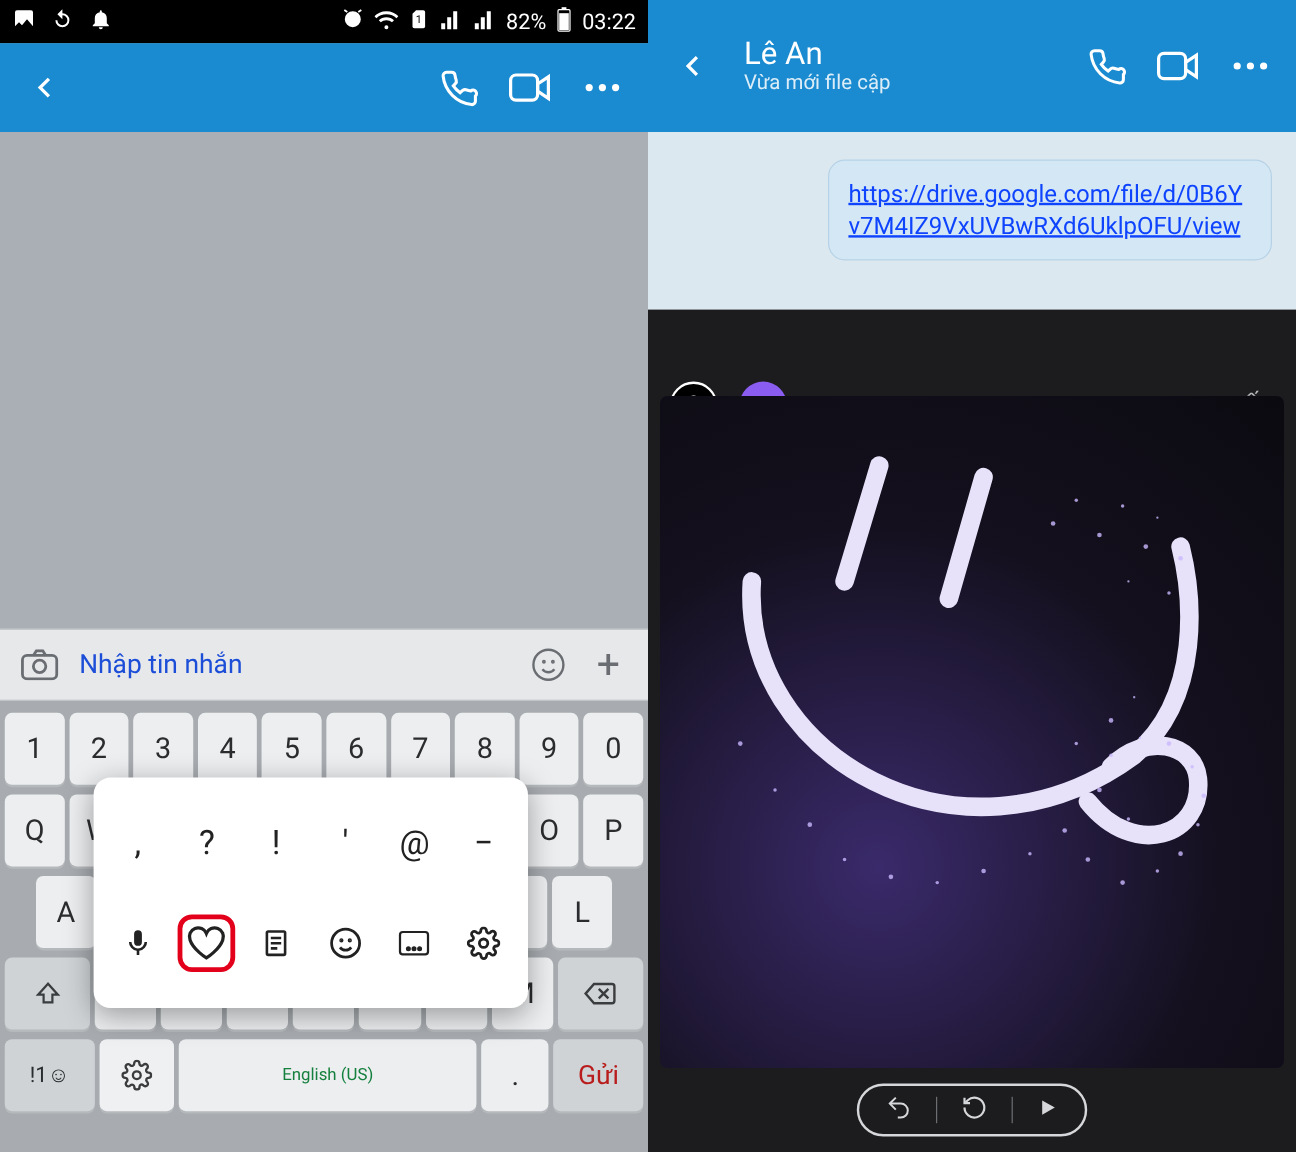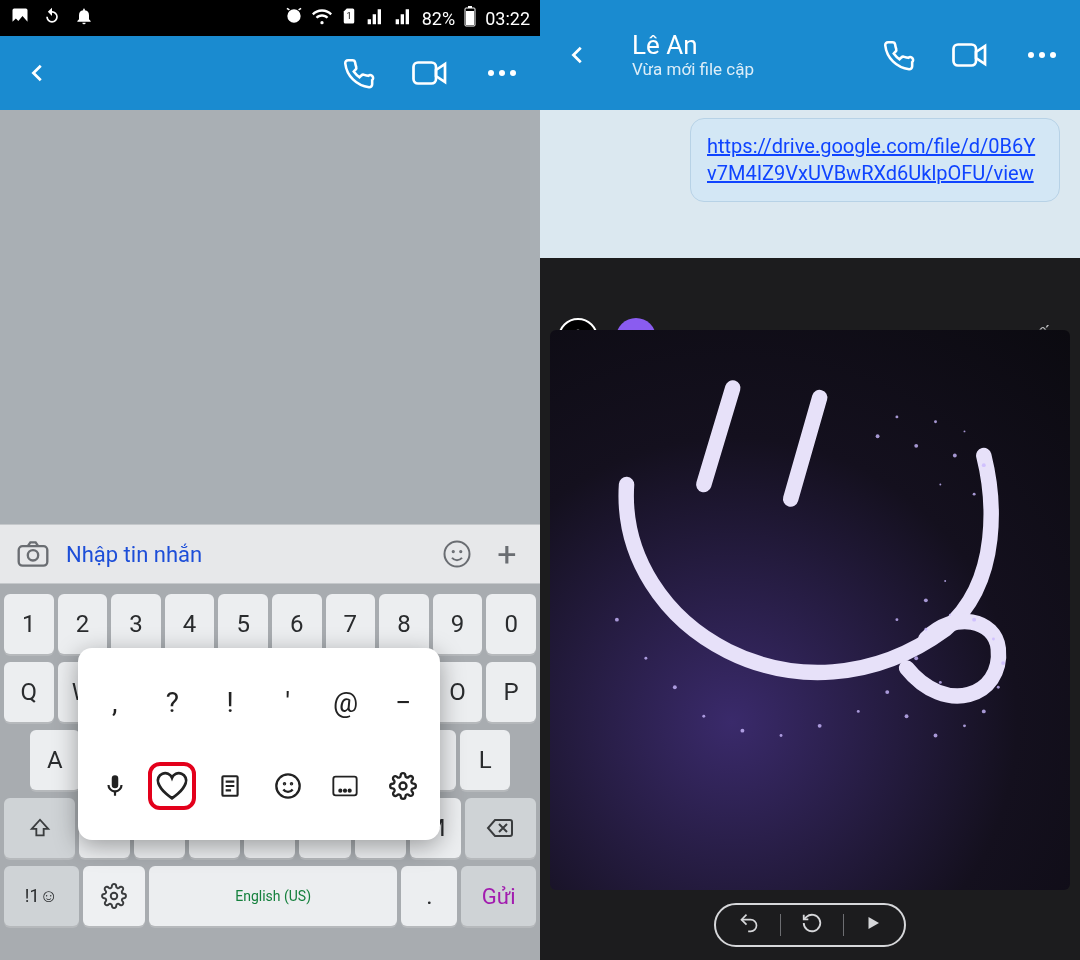--- a/index.html
+++ b/index.html
@@ -8,21 +8,21 @@
   .pane-left { background: #a9afb4; }
   .pane-right { background: #dbe8f0; }
 
   
   .status { height: 36px; background: #000; color: #fff; display: flex; align-items: center; padding: 0 10px; font-size: 18px; }
   .status .left { display: flex; gap: 12px; }
   .status .right { margin-left: auto; display: flex; gap: 8px; align-items: center; }
   .status svg { fill: #fff; }
 
   
-  .zheader { height: 74px; background: #1a8bd0; display: flex; align-items: center; padding: 0 20px; gap: 36px; color: #fff; }
+  .zheader { height: 74px; background: #1a8bd0; display: flex; align-items: center; padding: 0 20px; gap: 24px; color: #fff; }
   .zheader .back { width: 30px; }
   .zheader .title-block { flex: 1; }
   .zheader .title { font-size: 26px; line-height: 1.1; }
   .zheader .subtitle { font-size: 17px; opacity: .85; }
   .zheader .icn { width: 36px; height: 36px; display: flex; align-items: center; justify-content: center; }
   .dots { display: flex; gap: 5px; }
   .dots span { width: 6px; height: 6px; border-radius: 50%; background: #fff; }
 
   
   .chat-area-left { position: absolute; top: 110px; bottom: 0; left: 0; right: 0; background: #a9afb4; }
@@ -32,35 +32,35 @@
   .input-row .placeholder { flex: 1; color: #1d4ed8; font-size: 22px; }
   .ico { width: 34px; height: 34px; display: flex; align-items: center; justify-content: center; color: #6a6d72; }
 
   
   .kb { position: absolute; left: 0; right: 0; top: 584px; bottom: 0; background: #d0d3d6; padding: 10px 4px 4px; }
   .kb-row { display: flex; gap: 4px; margin-bottom: 8px; }
   .key { flex: 1; height: 60px; border-radius: 6px; background: #eceef0; display: flex; align-items: center; justify-content: center; font-size: 24px; color: #2a2c2e; position: relative; box-shadow: 0 2px 0 #b6b9bc; }
   .key.fn { background: #cfd3d6; }
   .key.wide { flex: 1.4; }
   .key.space { flex: 4; font-size: 14px; color: #15803d; }
-  .key.send { color: #a21caf; }
+  .key.send { color: #b91c1c; }
   .key.settings { background: #eef0f2; }
 
   
   .dim-over { position: absolute; inset: 0; background: rgba(120,124,130,.45); pointer-events: none; }
 
   
   .kb-popup { position: absolute; left: 78px; top: 648px; width: 362px; height: 192px; background: #fff; border-radius: 14px; box-shadow: 0 6px 24px rgba(0,0,0,.35); padding: 12px 8px; z-index: 5; }
   .kb-popup .prow { display: flex; justify-content: space-around; align-items: center; height: 50%; }
   .kb-popup .pitm { width: 48px; height: 48px; display: flex; align-items: center; justify-content: center; font-size: 28px; color: #222; }
   .heart-hl { border: 4px solid #e3001b; border-radius: 12px; width: 62px; height: 56px; }
 
   
   .chat-area-right { position: absolute; top: 110px; left: 0; right: 0; bottom: 0; background: #dbe8f0; }
-  .bubble { position: absolute; right: 20px; top: 8px; width: 370px; background: #d3e7f5; border: 1px solid #b7d2e6; border-radius: 14px; padding: 14px 16px; font-size: 20px; }
+  .bubble { position: absolute; right: 20px; top: 23px; width: 370px; background: #d3e7f5; border: 1px solid #b7d2e6; border-radius: 14px; padding: 14px 16px; font-size: 20px; }
   .bubble a { color: #0f44ff; text-decoration: underline; word-break: break-all; line-height: 1.35; }
 
   
   .draw-panel { position: absolute; left: 0; right: 0; top: 258px; bottom: 0; background: #1c1c1e; }
   .draw-top { height: 72px; display: flex; align-items: center; padding: 0 18px; gap: 18px; margin-top: 44px; }
   .cpick { width: 40px; height: 40px; border-radius: 50%; }
   .cpick.white { background: #fff; box-shadow: inset 0 0 0 7px #000; border: 2px solid #fff; }
   .cpick.white::after { content: ""; display: block; width: 14px; height: 14px; background: #fff; border-radius: 50%; margin: 11px auto; }
   .cpick.white { background: radial-gradient(circle, #fff 0 32%, #000 34% 100%); border: 2px solid #fff; }
   .cpick.purple { background: #8a5cf0; }

